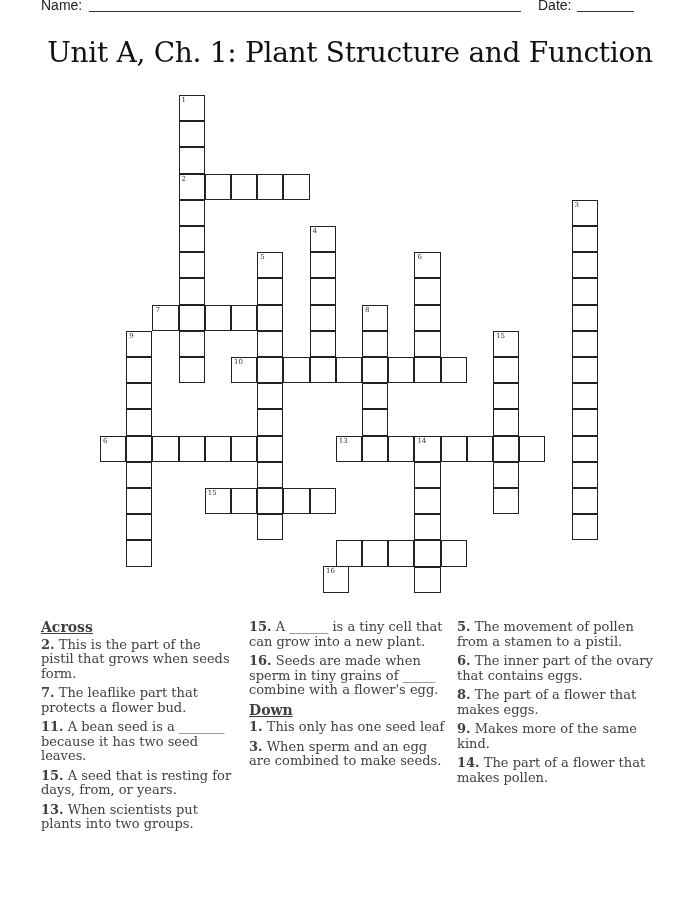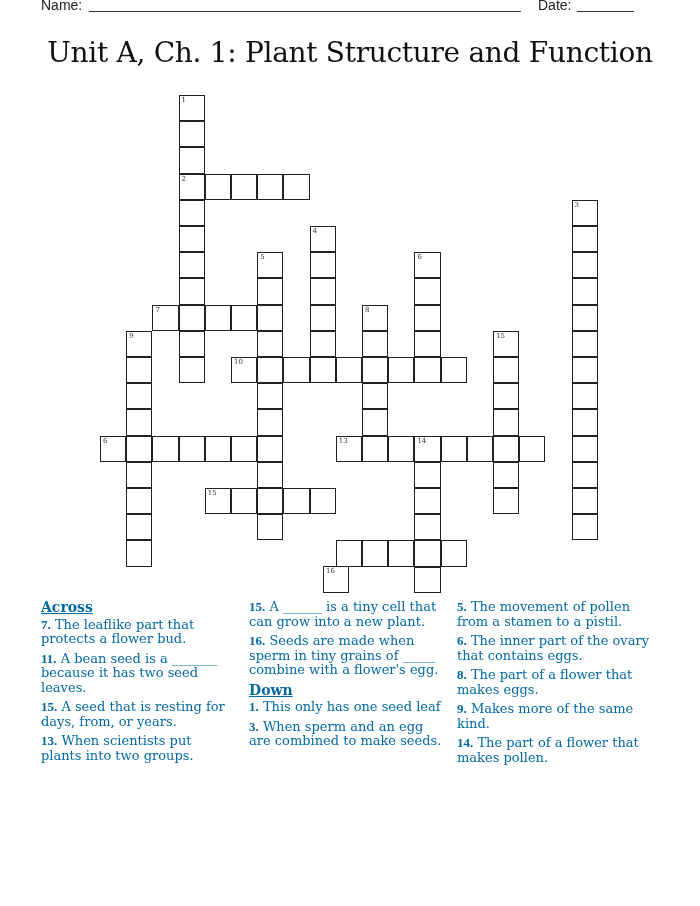--- a/index.html
+++ b/index.html
@@ -19,29 +19,29 @@
   .grid { position: absolute; left: 0; top: 0; width: 700px; height: 906px; }
   .cell {
     position: absolute; width: 26.2px; height: 26.2px; box-sizing: border-box;
     border: 1.4px solid #222; background: #fff;
   }
   .cell-num {
     position: absolute; top: 1px; left: 2px; font-family: "DejaVu Serif", serif;
     font-size: 7px; color: #333; line-height: 1;
   }
   .clues {
-    position: absolute; top: 600px; font-family: "DejaVu Serif", serif; font-size: 13px;
-    line-height: 14.5px; color: #0369a1;
+    position: absolute; top: 620px; font-family: "DejaVu Serif", serif; font-size: 13px;
+    line-height: 14.5px; color: #404040;
   }
   .clues.col1 { left: 41px; width: 195px; }
   .clues.col2 { left: 249px; width: 200px; }
   .clues.col3 { left: 457px; width: 200px; }
   .section-head { font-weight: bold; text-decoration: underline; font-size: 14px; margin-bottom: 3px; }
   .clue { margin-bottom: 5px; }
-  .clue-num { font-weight: bold; font-family: Liberation Serif, serif; }
+  .clue-num { font-weight: bold; }
 </style>
 </head>
 <body>
 
 <div class="header-line">
   <span class="name-label">Name:</span>
   <span class="name-blank"></span>
   <span class="date-label">Date:</span>
   <span class="date-blank"></span>
 </div>
@@ -183,20 +183,21 @@
       <span class="cell-num">16</span>
     </div>
     <div class="cell" style="left: 335.8px; top: 540.4px; border-color: rgb(34, 34, 34);"></div>
     <div class="cell" style="left: 362px; top: 540.4px; border-color: rgb(34, 34, 34);"></div>
     <div class="cell" style="left: 388.2px; top: 540.4px; border-color: rgb(34, 34, 34);"></div>
     <div class="cell" style="left: 440.6px; top: 540.4px; border-color: rgb(34, 34, 34);"></div>
   </div>
 
 <div class="clues col1">
   <div class="section-head">Across</div>
+  <div class="clue"><span class="clue-num">2.</span> <span>This is the part of the pistil that grows when seeds form.</span></div>
   <div class="clue"><span class="clue-num">7.</span> <span>The leaflike part that protects a flower bud.</span></div>
   <div class="clue"><span class="clue-num">11.</span> <span>A bean seed is a _______ because it has two seed leaves.</span></div>
   <div class="clue"><span class="clue-num">15.</span> <span>A seed that is resting for days, from, or years.</span></div>
   <div class="clue"><span class="clue-num">13.</span> <span>When scientists put plants into two groups.</span></div>
 </div>
 
 <div class="clues col2">
   <div class="clue"><span class="clue-num">15.</span> <span>A ______ is a tiny cell that can grow into a new plant.</span></div>
   <div class="clue"><span class="clue-num">16.</span> <span>Seeds are made when sperm in tiny grains of _____ combine with a flower's egg.</span></div>
   <div class="section-head">Down</div>

